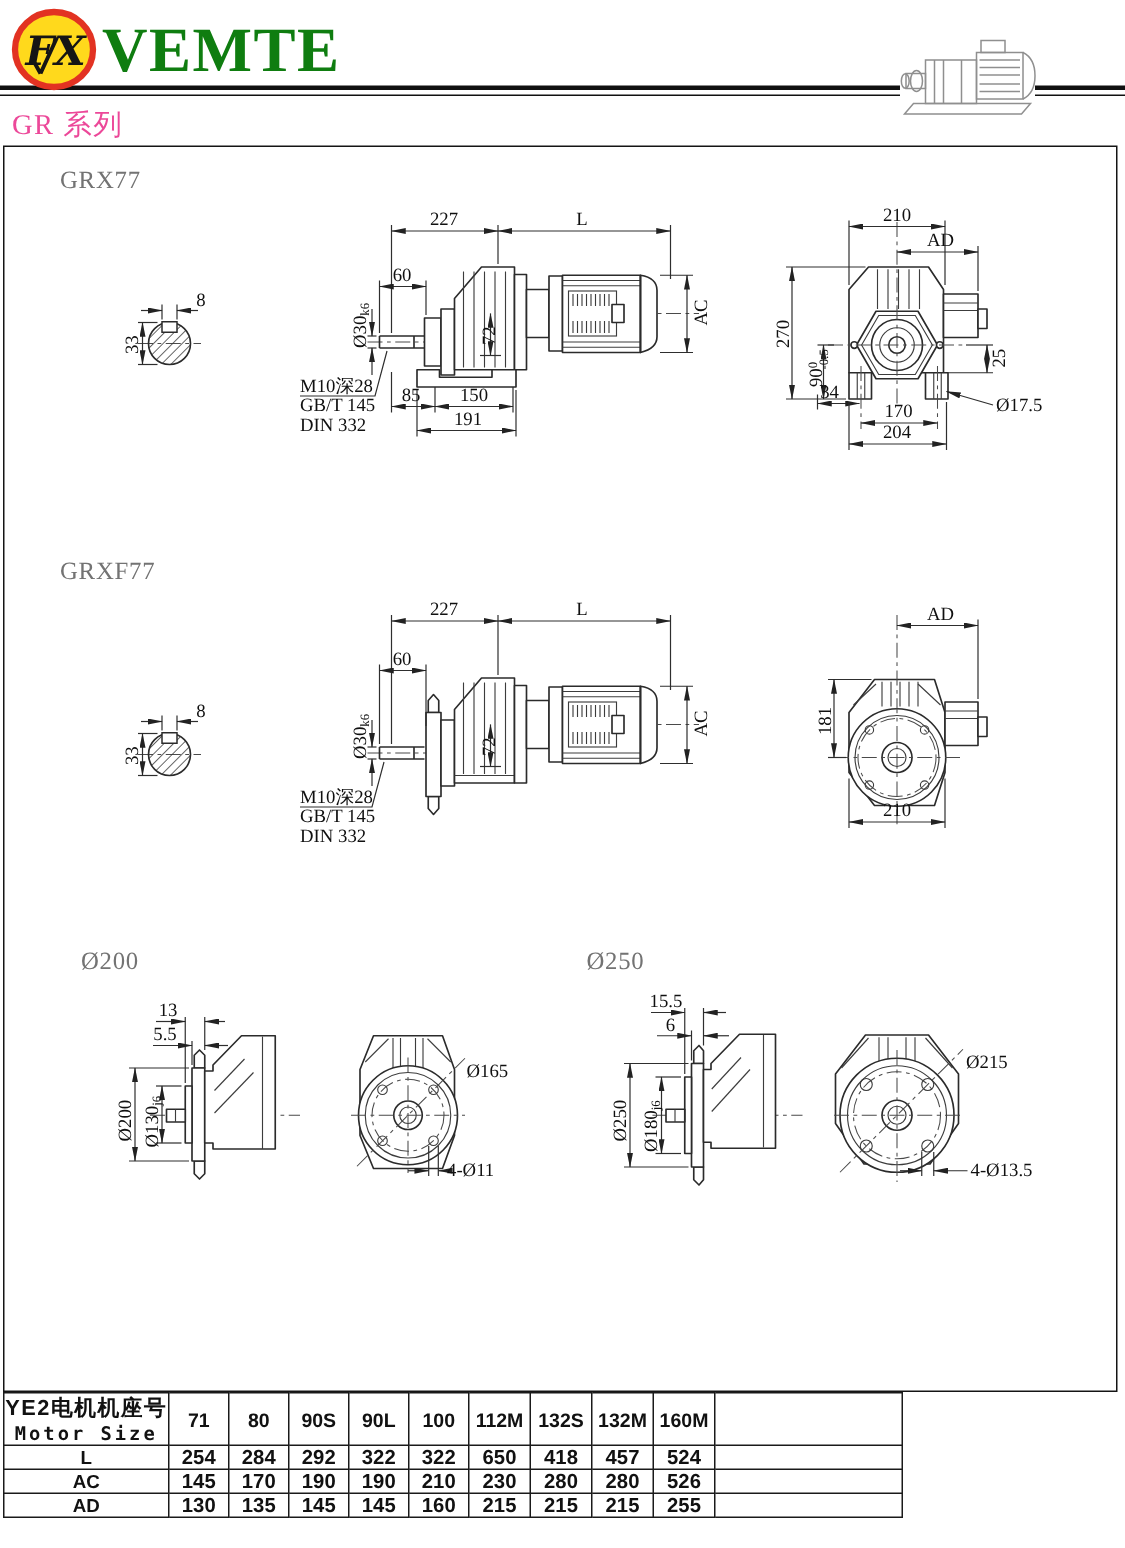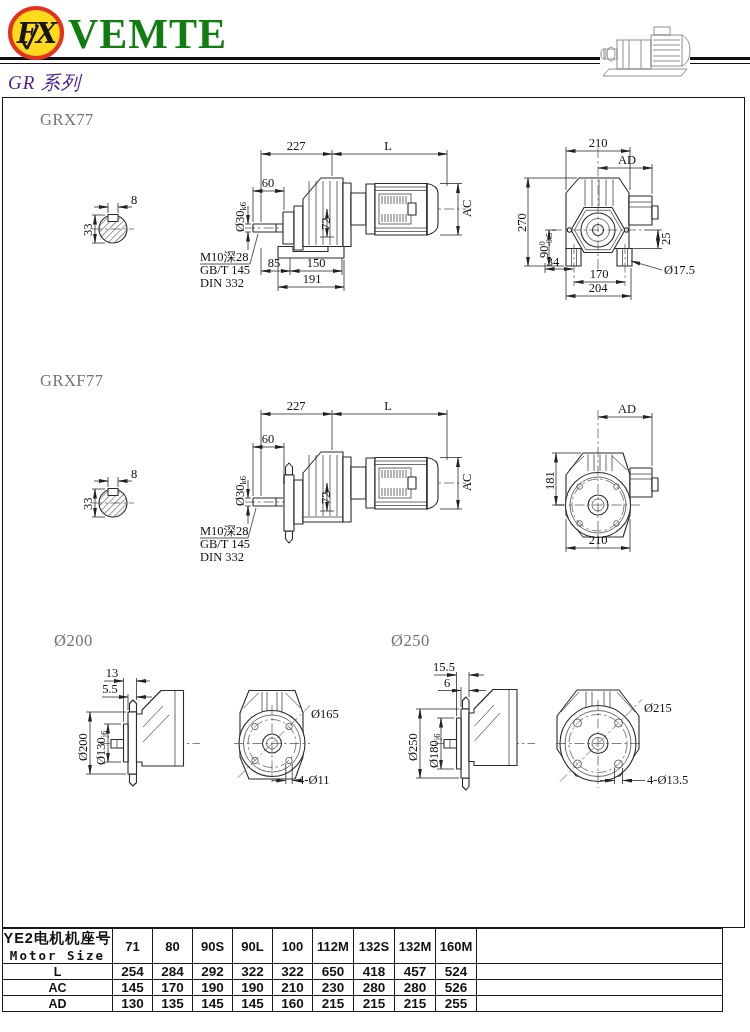--- a/index.html
+++ b/index.html
@@ -1,35 +1,35 @@
 <!DOCTYPE html>
 <html><head>
 <meta charset="utf-8">
 <style>
 html,body{margin:0;padding:0;background:#fff;}
 .page{position:relative;width:750px;height:1032px;background:#fff;overflow:hidden;font-family:"Liberation Sans",sans-serif;}
 .abs{position:absolute;}
 .brand{left:68px;top:10px;font-family:"Liberation Serif",serif;font-weight:bold;font-size:42px;color:#0f7d10;letter-spacing:1px;}
 .brandcn{left:204px;top:31px;font-size:21px;font-weight:bold;color:#111;letter-spacing:1.5px;font-family:"DejaVu Sans",sans-serif;}
-.series{left:8px;top:70px;font-family:"Liberation Serif",serif;font-style:italic;font-size:19px;color:#4c1d95;letter-spacing:1px;}
+.series{left:8px;top:70px;font-family:"Liberation Serif",serif;font-size:19px;color:#ec4899;letter-spacing:1px;}
 .rule1{left:0;top:57px;width:750px;height:3px;background:#101010;}
 .rule2{left:0;top:62.5px;width:750px;height:1.5px;background:#101010;}
 .iconpatch{left:600px;top:20px;width:90px;height:58px;background:#fff;}
 .frame{left:2px;top:97px;width:741px;height:829px;border:1.6px solid #141414;}
 .ttl{font-family:"Liberation Serif",serif;font-size:16.5px;color:#737373;letter-spacing:0.5px;}
 .ol{fill:none;stroke:#2b2b2b;stroke-width:1.1;stroke-linejoin:round;}
 .olw{fill:#fff;stroke:#2b2b2b;stroke-width:1.1;stroke-linejoin:round;}
 .tl{fill:none;stroke:#3c3c3c;stroke-width:0.75;}
 .dm{fill:none;stroke:#2e2e2e;stroke-width:0.8;}
 .cl{fill:none;stroke:#4a4a4a;stroke-width:0.7;stroke-dasharray:10 3 2.5 3;}
 text.dt{font-family:"Liberation Serif",serif;font-size:12.5px;fill:#101010;text-anchor:middle;}
 text.dtl{font-family:"Liberation Serif",serif;font-size:12.5px;fill:#101010;text-anchor:start;}
 .sm{font-size:8.5px;}
 .gray{stroke:#8f8f8f;fill:none;stroke-width:1;}
-table.mt{position:absolute;left:2px;top:928px;width:721px;border-collapse:collapse;table-layout:fixed;}
+table.mt{position:absolute;left:2px;top:928px;width:600px;border-collapse:collapse;table-layout:fixed;}
 table.mt td{border:1.6px solid #1a1a1a;text-align:center;vertical-align:middle;padding:0;color:#111;}
 td.hnum{font-size:13px;font-weight:bold;height:32px;}
 td.vnum{font-size:13.5px;font-weight:bold;height:13px;}
 td.rl{font-size:12.5px;font-weight:bold;}
 .hcn{font-size:14.5px;font-weight:bold;letter-spacing:1px;}
 .hen{font-size:12.5px;font-weight:bold;font-family:"DejaVu Sans Mono",monospace;letter-spacing:2px;}
 </style>
 </head>
 <body>
 

